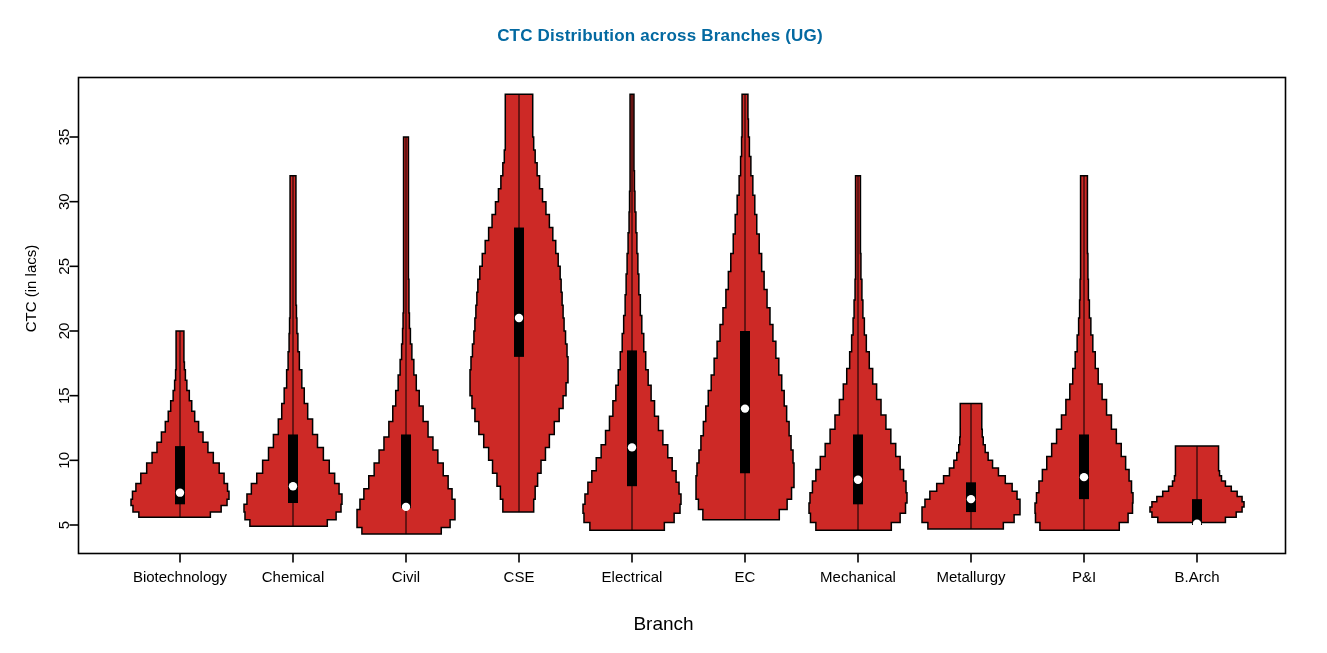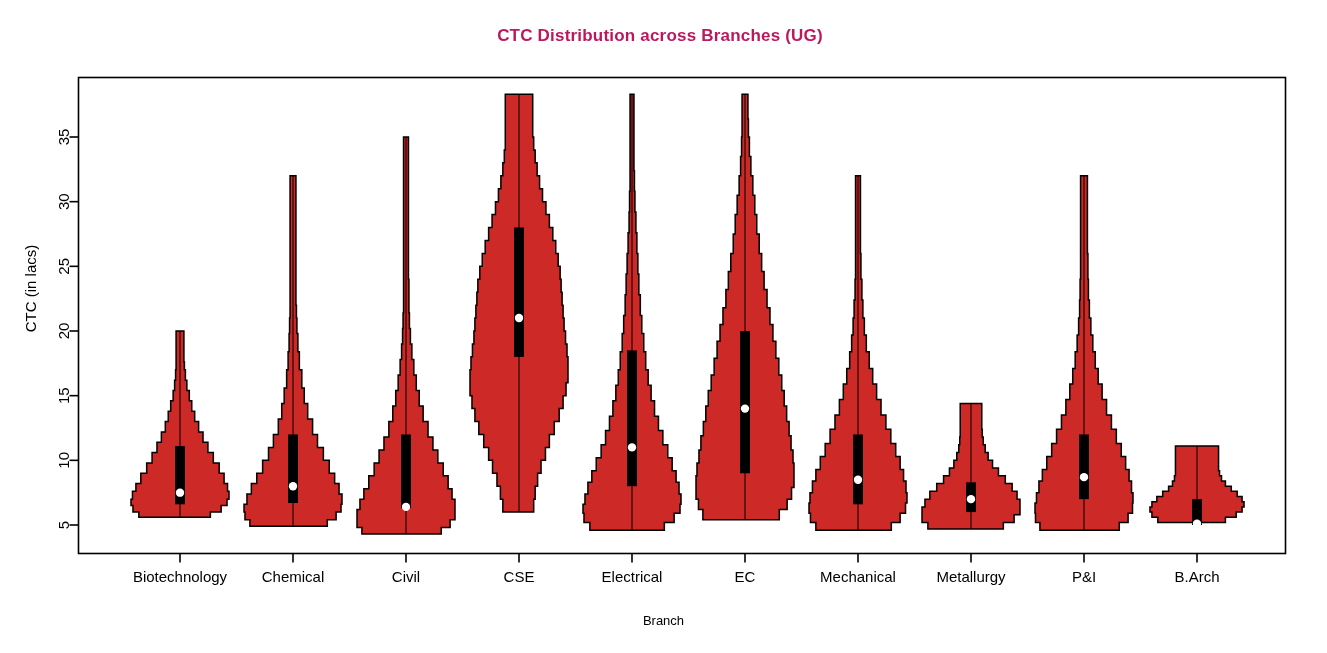--- a/index.html
+++ b/index.html
@@ -16,30 +16,30 @@
     overflow: hidden;
   }
   #plot-title {
     position: absolute;
     left: 0;
     top: 26px;
     width: 1320px;
     text-align: center;
     font-size: 17px;
     font-weight: bold;
-    color: #be185d;
+    color: #0369a1;
     letter-spacing: 0.2px;
   }
   #xlabel {
     position: absolute;
     left: 0;
     top: 613px;
     width: 1327px;
     text-align: center;
-    font-size: 13px;
+    font-size: 19px;
     color: #000000;
   }
   #ylabel {
     position: absolute;
     left: -60px;
     top: 280px;
     width: 180px;
     text-align: center;
     font-size: 15px;
     color: #000000;

